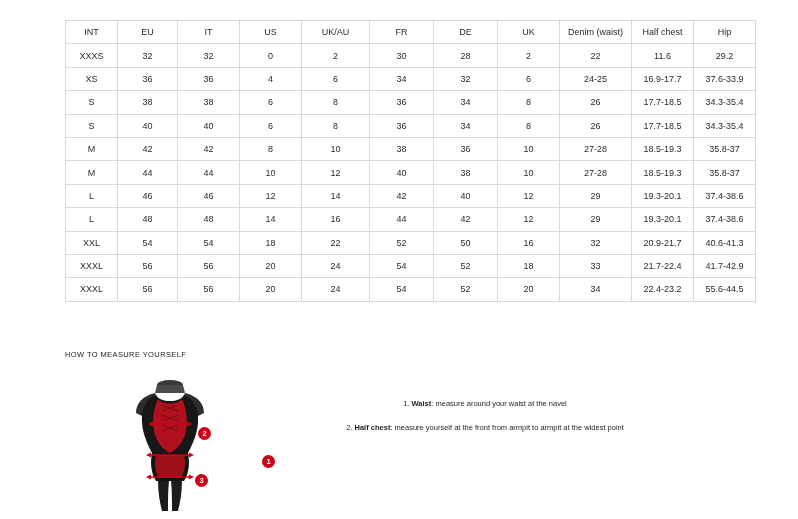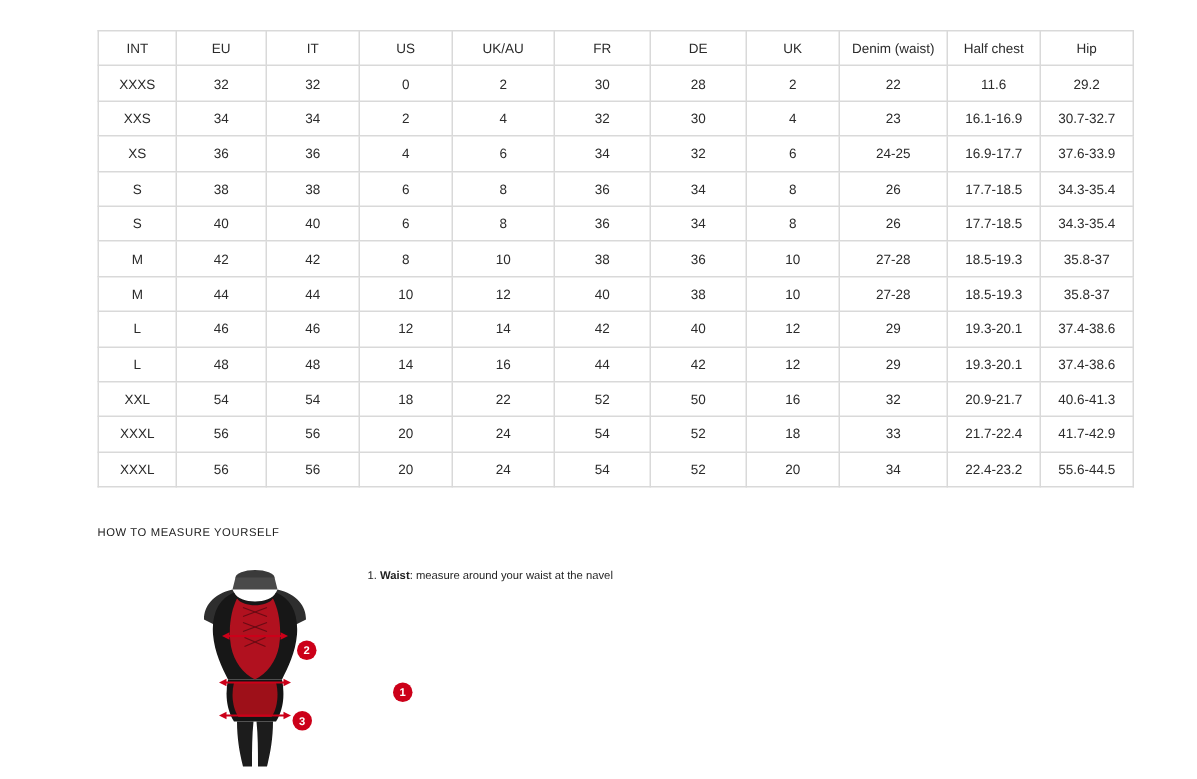--- a/index.html
+++ b/index.html
@@ -80,22 +80,23 @@
   .figure {
     position: absolute;
     left: 45px;
     top: 8px;
     width: 120px;
     height: 140px;
   }
   .notes {
     position: absolute;
     left: 180px;
-    top: 10px;
+    top: 30px;
     width: 480px;
+    text-align: center;
   }
   .note {
     font-size: 7.5px;
     color: #1f1f1f;
     line-height: 1.4;
     margin-bottom: 13px;
   }
   .note b { font-weight: bold; }
 
   .badge {
@@ -157,33 +158,20 @@
           <td>0</td>
           <td>2</td>
           <td>30</td>
           <td>28</td>
           <td>2</td>
           <td>22</td>
           <td>11.6</td>
           <td>29.2</td>
         </tr>
         <tr>
-          <td>XXS</td>
-          <td>34</td>
-          <td>34</td>
-          <td>2</td>
-          <td>4</td>
-          <td>32</td>
-          <td>30</td>
-          <td>4</td>
-          <td>23</td>
-          <td>16.1-16.9</td>
-          <td>30.7-32.7</td>
-        </tr>
-        <tr>
           <td>XS</td>
           <td>36</td>
           <td>36</td>
           <td>4</td>
           <td>6</td>
           <td>34</td>
           <td>32</td>
           <td>6</td>
           <td>24-25</td>
           <td>16.9-17.7</td>
@@ -365,18 +353,22 @@
         <div class="badge badge-1">1</div>
         <div class="badge badge-2">2</div>
         <div class="badge badge-3">3</div>
       </div>
 
       <div class="notes">
         <div class="note">
           <span>1.</span>
           <b>Waist</b><span>: measure around your waist at the navel</span>
         </div>
+        <div class="note">
+          <span>2.</span>
+          <b>Half chest</b><span>: measure yourself at the front from armpit to armpit at the widest point</span>
+        </div>
       </div>
 
     </div>
   </div>
 
 </div>
 
 </body></html>

